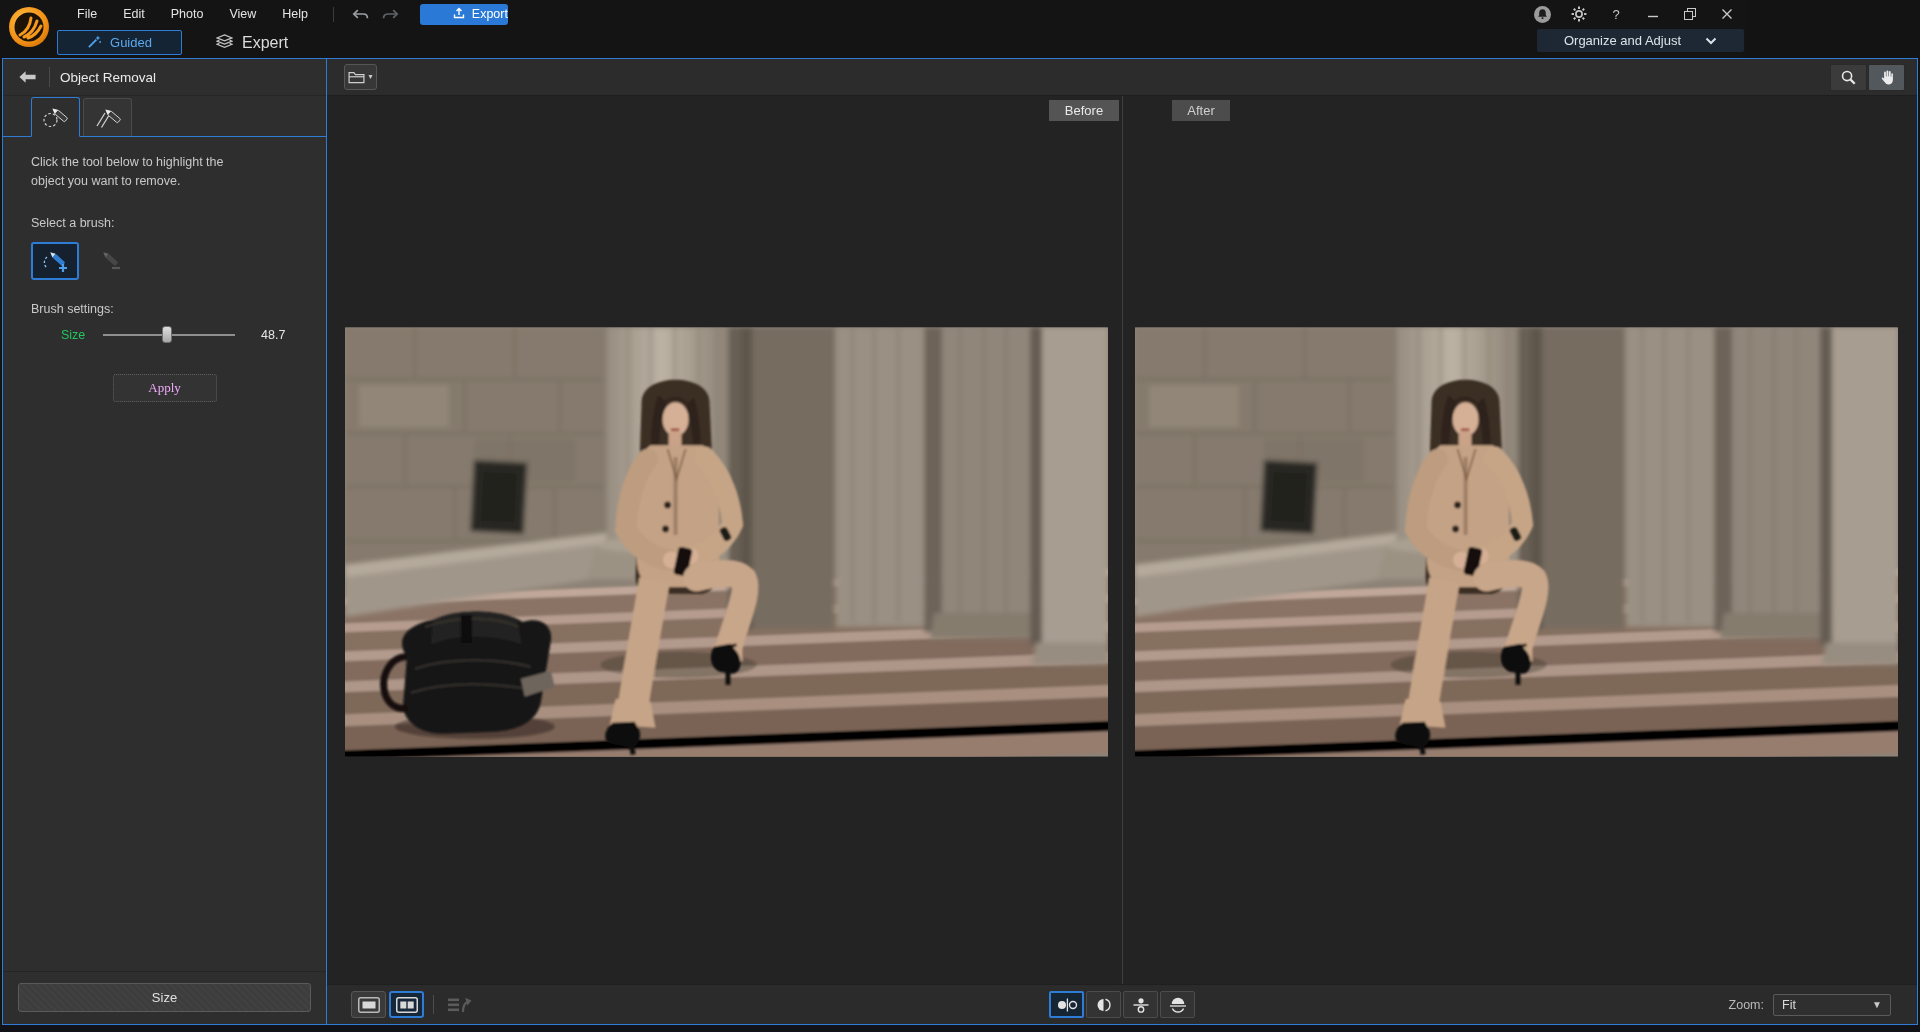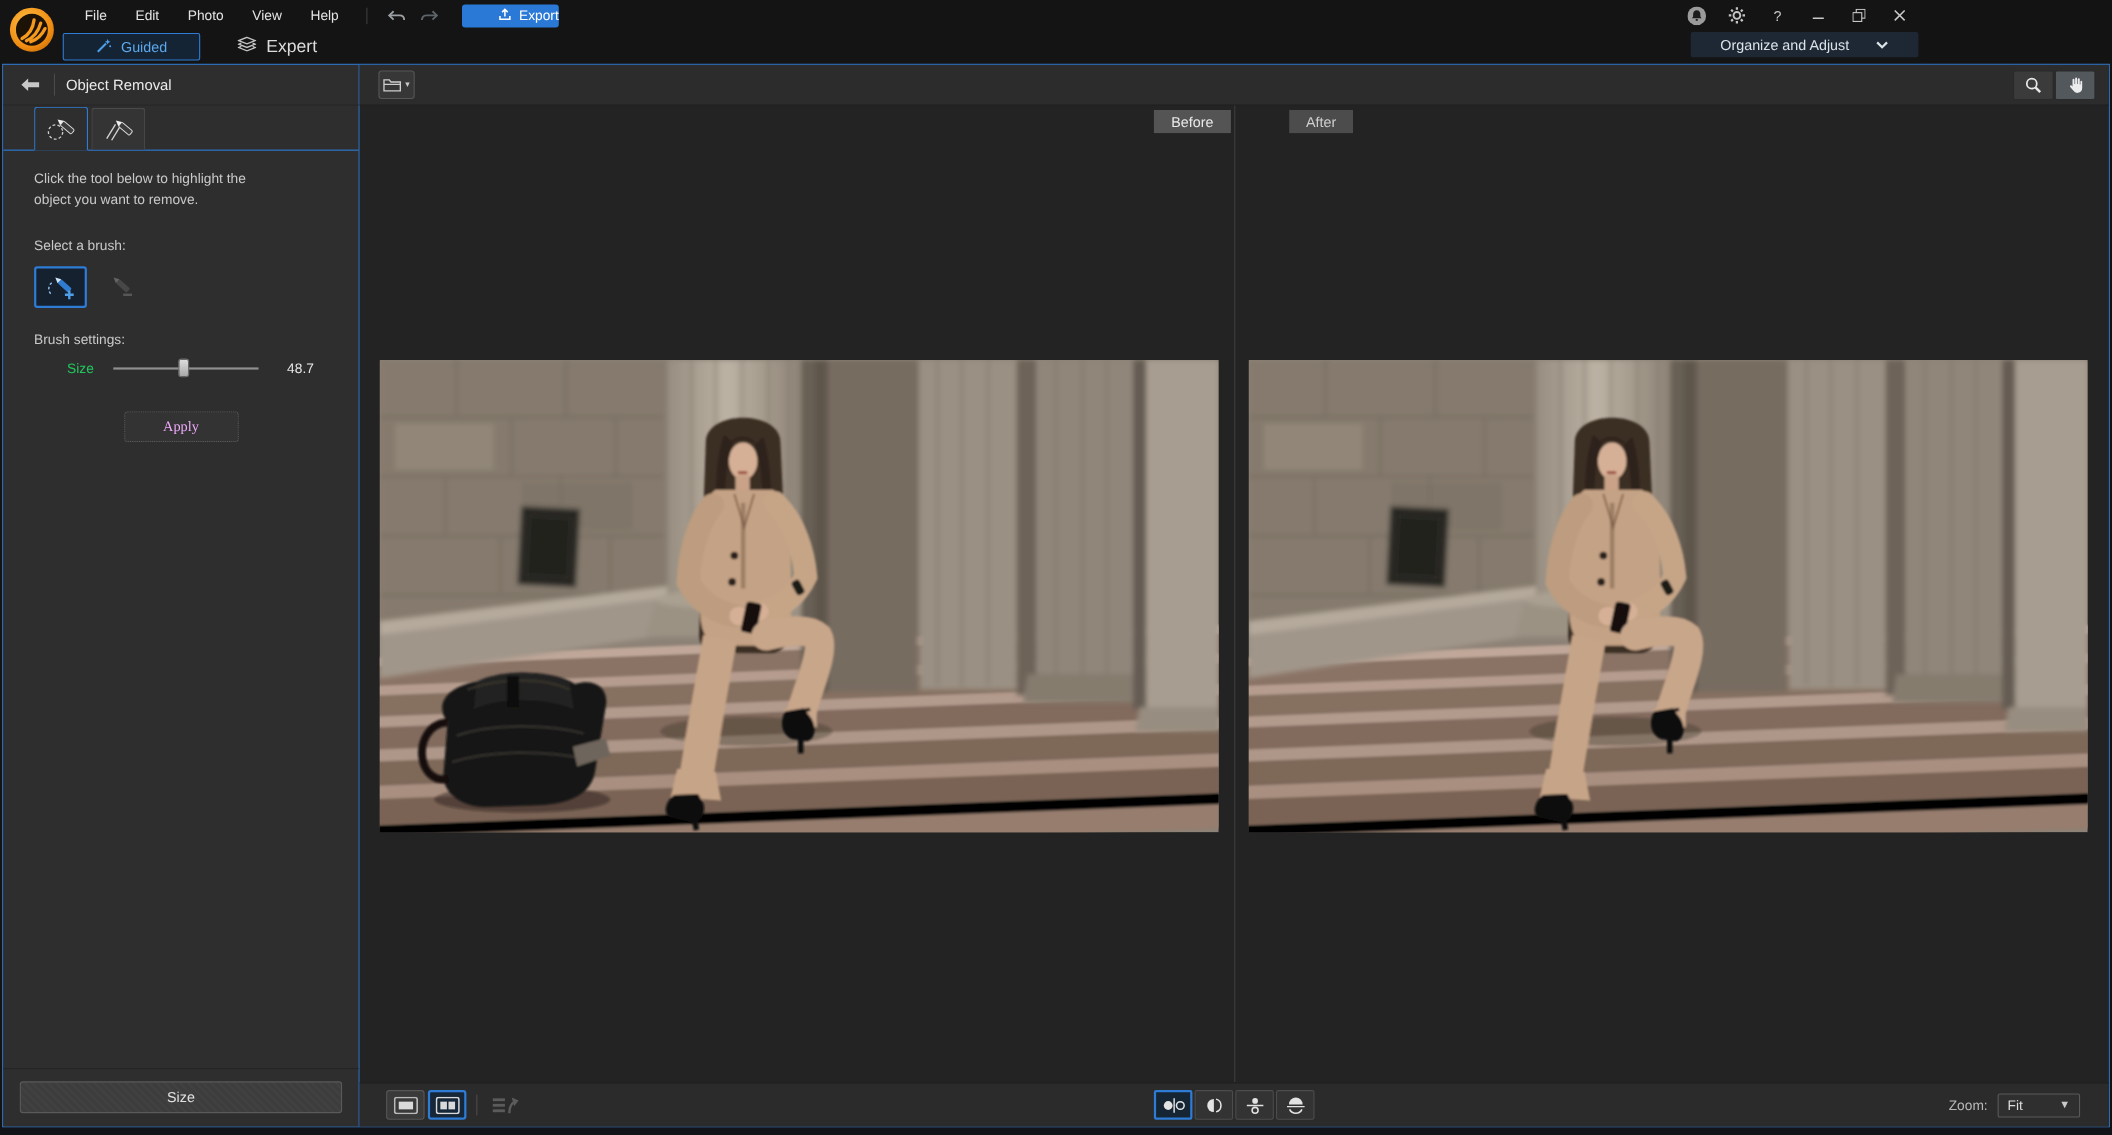--- a/index.html
+++ b/index.html
@@ -100,21 +100,21 @@
   .vb.selected { border:2px solid #2e7cd6; background:#17273a; }
   .bb-sep { position:absolute; left:106px; top:10px; width:1px; height:19px; background:#4c4c4c; }
   .sync-btn { position:absolute; left:118px; top:8px; width:30px; height:24px;
     display:flex; align-items:center; justify-content:center; }
   .compare-btns { position:absolute; left:722px; top:6px; display:flex; gap:2px; }
   .cb { width:35px; height:27px; background:#333333; border:1px solid #4c4c4c; border-radius:2px;
     display:flex; align-items:center; justify-content:center; }
   .cb.selected { border:2px solid #2e7cd6; background:#152533; }
   .zoom-ctrl { position:absolute; right:26px; top:9px; display:flex; align-items:center; gap:9px; }
   .zoom-label { color:#b9b9b9; font-size:12.5px; }
-  .zoom-select { width:75px; height:22px; background:#2f2f2f; border:1px solid #5a5a5a; border-radius:2px;
+  .zoom-select { width:118px; height:22px; background:#2f2f2f; border:1px solid #5a5a5a; border-radius:2px;
     display:flex; align-items:center; justify-content:space-between; padding:0 8px; }
   .zoom-value { color:#dcdcdc; font-size:12.5px; }
   .bottom-strip { position:absolute; left:0; bottom:0; width:1920px; height:7px; background:#111318; }
 </style>
 </head>
 <body>
 
 <svg width="0" height="0" style="position:absolute" aria-hidden="true">
   <defs>
     <filter id="blur2" x="-5%" y="-5%" width="110%" height="110%">

